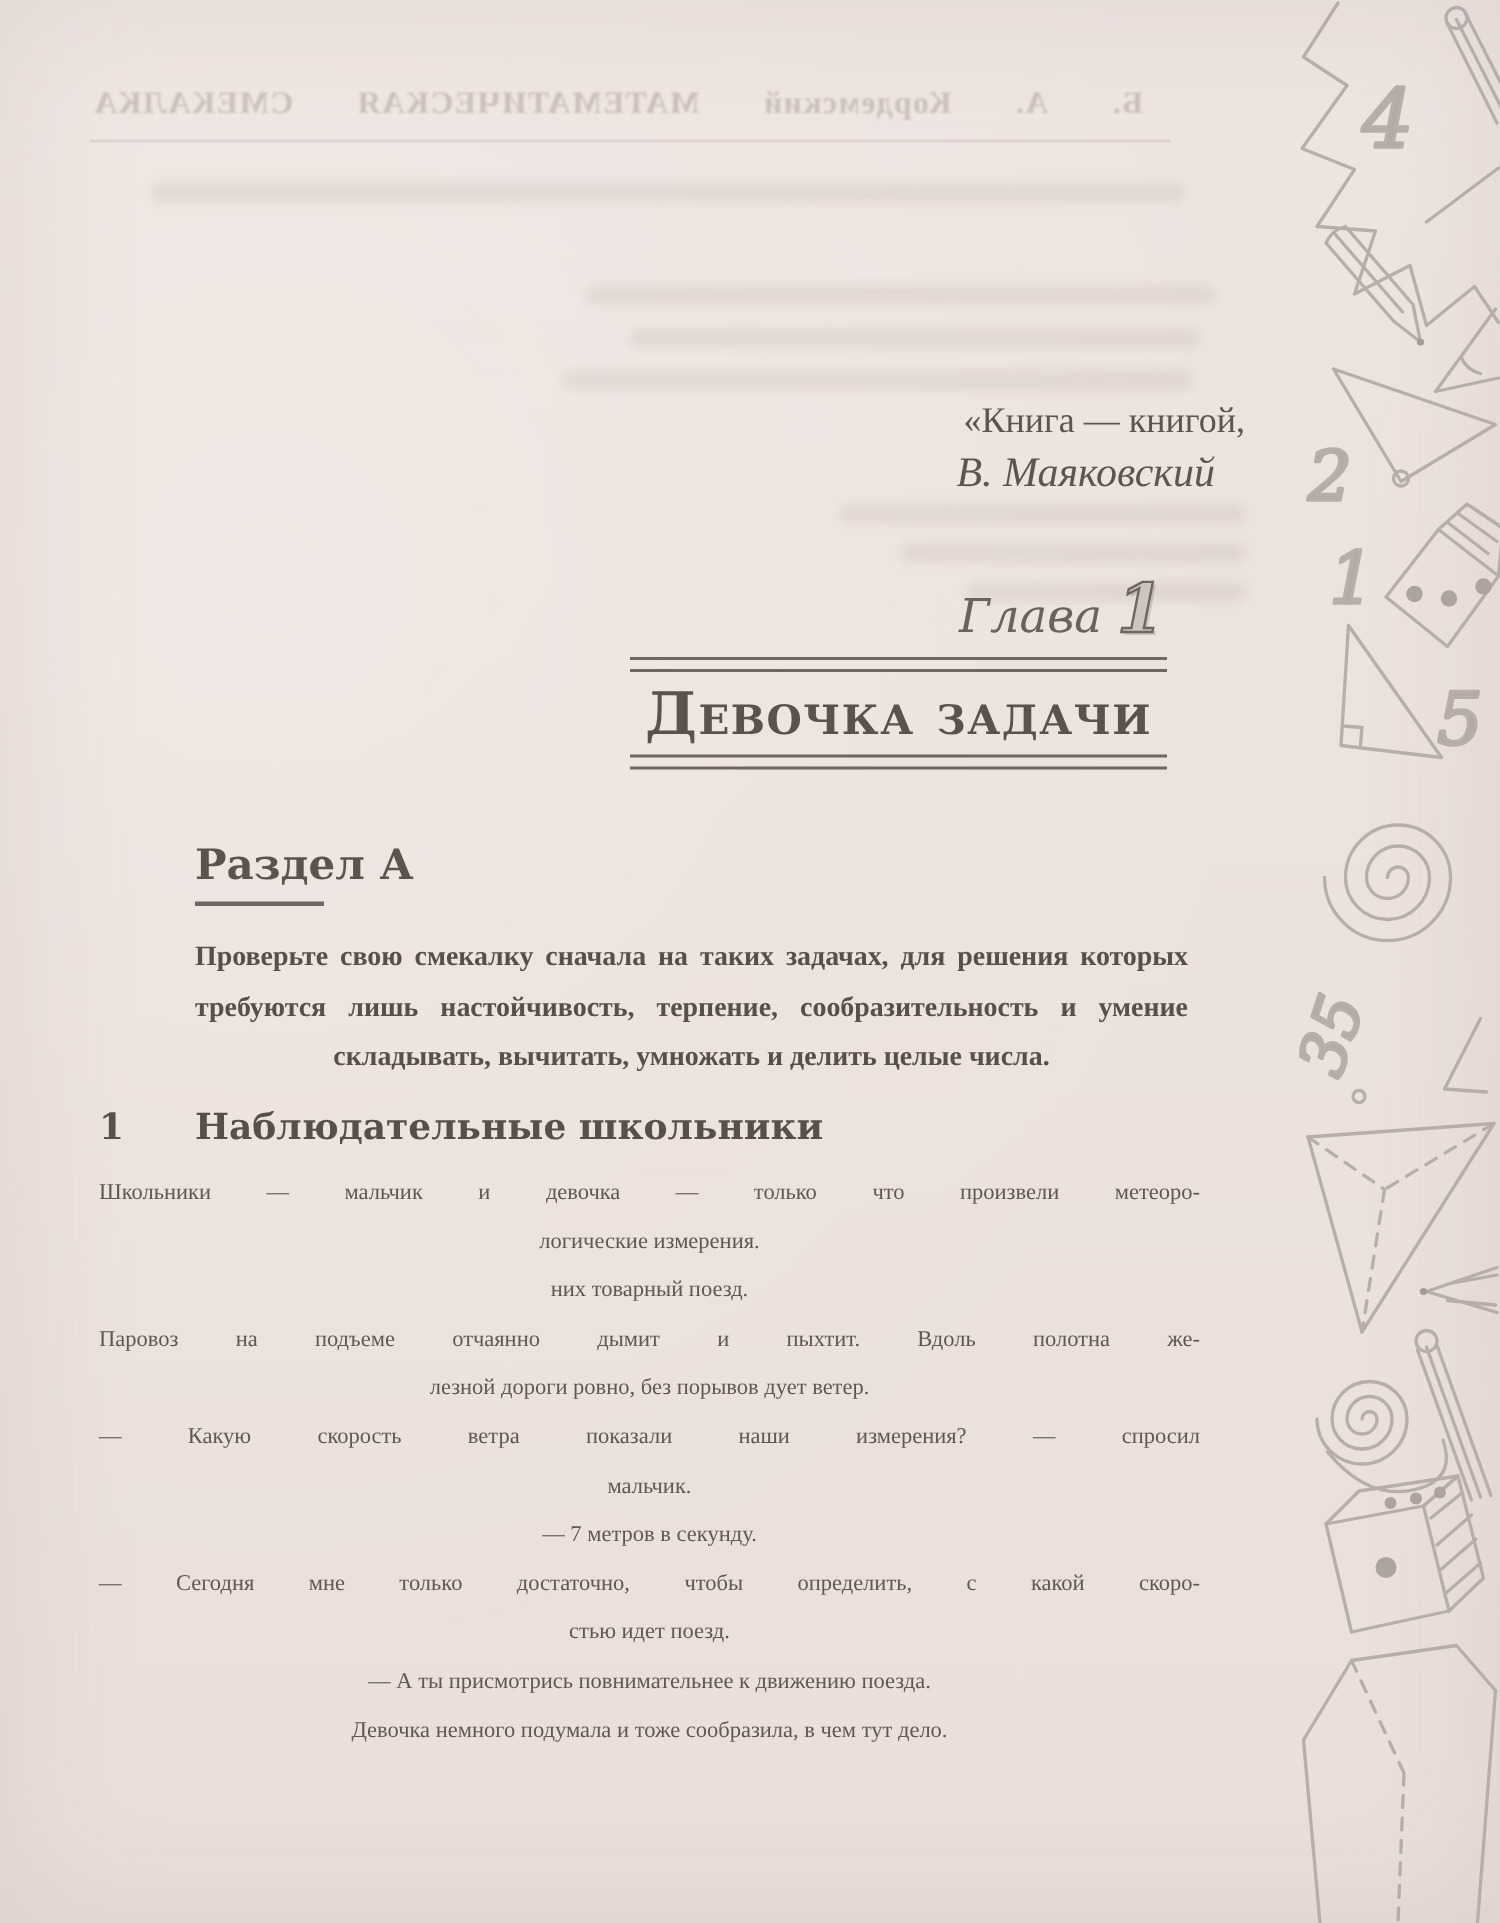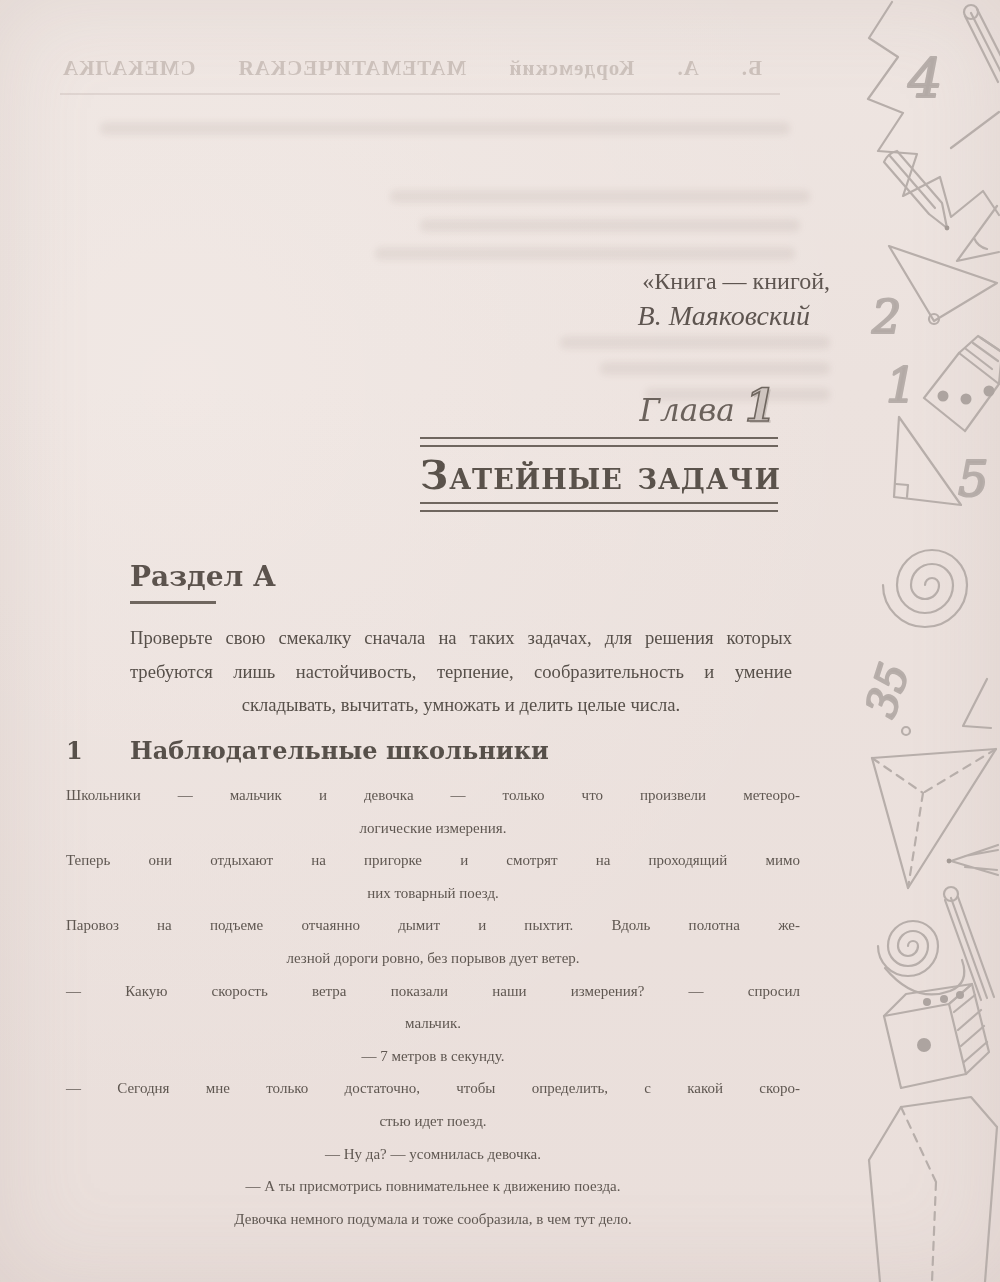--- a/index.html
+++ b/index.html
@@ -56,21 +56,21 @@
   .chapter-title{
     font-family:"DejaVu Serif", serif;
     font-variant:small-caps; font-weight:bold;
     font-size:39px; letter-spacing:1px; color:#5a524b;
     text-align:center; margin:5px 0 4px 0; white-space:nowrap;
   }
   
   .section{ position:absolute; left:130px; top:560px; width:662px; }
   .section-head{ font-family:"DejaVu Serif", serif; font-weight:bold; font-size:28px; color:#5c534d; }
   .section-underline{ width:86px; height:3px; background:#6f665f; margin-top:8px; }
-  .intro{ margin-top:17px; font-weight:normal; font-size:18.6px; line-height:33.5px; color:#57504a; }
+  .intro{ margin-top:17px; font-weight:bold; font-size:18.6px; line-height:33.5px; color:#57504a; }
   
   .problem-head{ position:absolute; left:66px; top:736px; display:flex;
                  font-family:"DejaVu Serif", serif; font-weight:bold; font-size:24px; color:#57504a; }
   .problem-num{ width:64px; }
   
   .bodytext{ position:absolute; left:66px; top:779px; width:734px;
              font-size:15px; line-height:32.6px; color:#5f5751; }
   .j{ text-align:justify; text-align-last:justify; }
   .l{ text-align:center; }
   
@@ -96,21 +96,21 @@
   <div class="epigraph">
     <div>«Книга — книгой,</div>
     <div class="author">В. Маяковский</div>
   </div>
 
   <div class="chapter-block">
     <div class="chapter-line">
       <span>Глава</span><span class="chapter-num">1</span>
     </div>
     <div class="double-rule top"></div>
-    <div class="chapter-title">Затейные задачи</div>
+    <div class="chapter-title">Девочка задачи</div>
     <div class="double-rule"></div>
   </div>
 
   <div class="section">
     <div class="section-head">Раздел А</div>
     <div class="section-underline"></div>
     <div class="intro">
       <div class="j">Проверьте свою смекалку сначала на таких задачах, для решения которых</div>
       <div class="j">требуются лишь настойчивость, терпение, сообразительность и умение</div>
       <div class="l">складывать, вычитать, умножать и делить целые числа.</div>
@@ -118,30 +118,28 @@
   </div>
 
   <div class="problem-head">
     <div class="problem-num">1</div>
     <div>Наблюдательные школьники</div>
   </div>
 
   <div class="bodytext">
     <div class="j">Школьники — мальчик и девочка — только что произвели метеоро-</div>
     <div class="l">логические измерения.</div>
-    <div class="j">Теперь они отдыхают на пригорке и смотрят на проходящий мимо</div>
     <div class="l">них товарный поезд.</div>
     <div class="j">Паровоз на подъеме отчаянно дымит и пыхтит. Вдоль полотна же-</div>
     <div class="l">лезной дороги ровно, без порывов дует ветер.</div>
     <div class="j">— Какую скорость ветра показали наши измерения? — спросил</div>
     <div class="l">мальчик.</div>
     <div class="l">— 7 метров в секунду.</div>
     <div class="j">— Сегодня мне только достаточно, чтобы определить, с какой скоро-</div>
     <div class="l">стью идет поезд.</div>
-    <div class="l">— Ну да? — усомнилась девочка.</div>
     <div class="l">— А ты присмотрись повнимательнее к движению поезда.</div>
     <div class="l">Девочка немного подумала и тоже сообразила, в чем тут дело.</div>
   </div>
 
   <svg class="doodles" width="150" height="1282" viewBox="850 0 150 1282" fill="none" stroke="#b7aeaa" stroke-width="2.2" stroke-linecap="round" stroke-linejoin="round">
 
     <g>
       <circle cx="971" cy="12" r="7"></circle>
       <path d="M965,16 L998,82 M977,9 L1010,74 M971,13 L1004,78"></path>
     </g>

